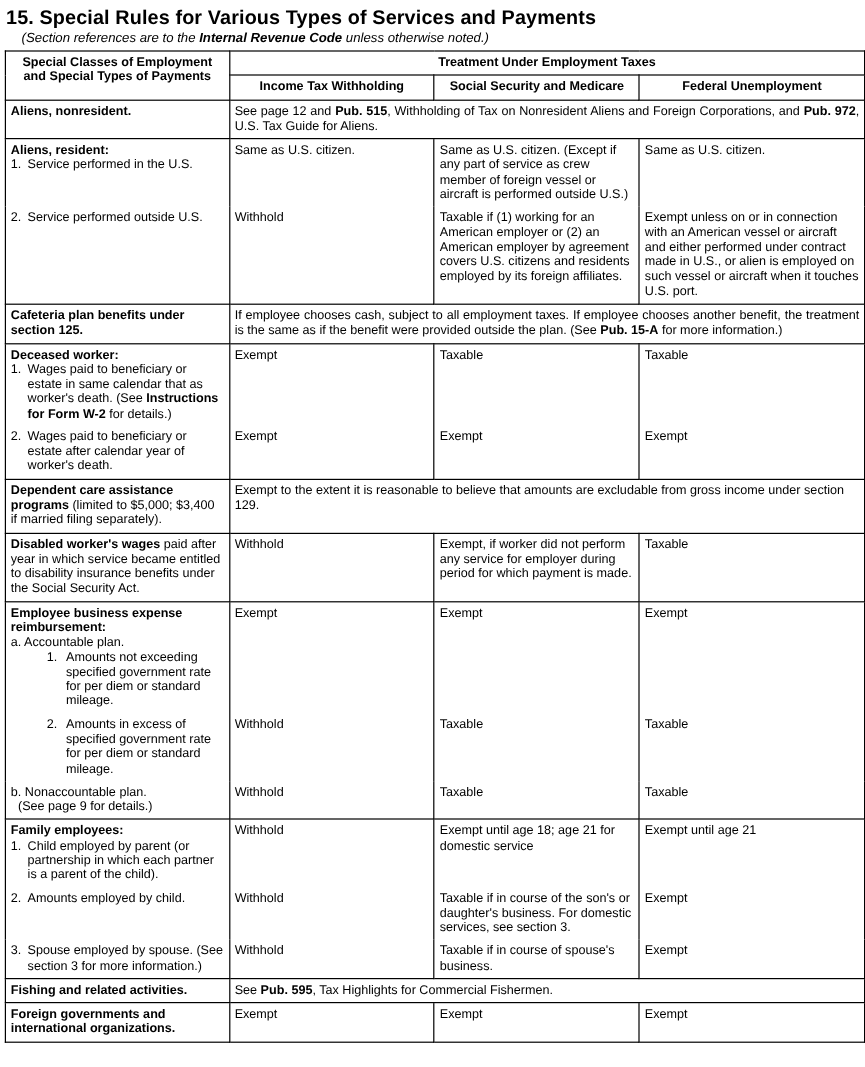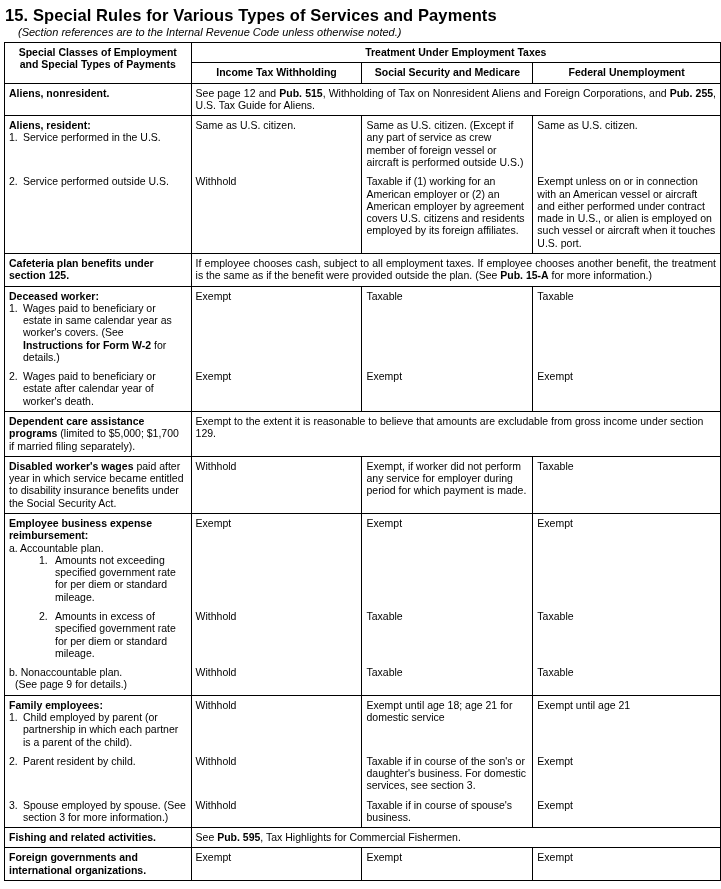--- a/index.html
+++ b/index.html
@@ -24,21 +24,21 @@
     font-size: 16.5px;
     font-weight: bold;
     letter-spacing: 0.1px;
     margin: 2px 0 1px 3px;
   }
   .doc-subtitle {
     font-size: 11px;
     font-style: italic;
     margin: 0 0 4px 16px;
   }
-  .doc-subtitle b { font-style: italic; font-weight: normal; margin-top: 40px; }
+  .doc-subtitle b { font-style: italic; font-weight: bold; margin-top: 40px; }
 
   table.main {
     border-collapse: collapse;
     width: 717px;
     margin-left: 2px;
     table-layout: fixed;
   }
   table.main td, table.main th {
     border: 1px solid #000;
     vertical-align: top;
@@ -132,21 +132,21 @@
       <th class="col2 hdr-sub">Income Tax Withholding</th>
       <th class="col3 hdr-sub">Social Security and Medicare</th>
       <th class="col4 hdr-sub">Federal Unemployment</th>
     </tr>
 
     <tr>
       <td class="col1">
         <span class="lbl-bold">Aliens, nonresident.</span>
       </td>
       <td colspan="3" class="just">
-        <span>See page 12 and </span><b>Pub. 515</b><span>, Withholding of Tax on Nonresident Aliens and Foreign Corporations, and </span><b>Pub. 255</b><span>, U.S. Tax Guide for Aliens.</span>
+        <span>See page 12 and </span><b>Pub. 515</b><span>, Withholding of Tax on Nonresident Aliens and Foreign Corporations, and </span><b>Pub. 972</b><span>, U.S. Tax Guide for Aliens.</span>
       </td>
     </tr>
 
     <tr>
       <td class="col1 nb">
         <div class="lbl-bold">Aliens, resident:</div>
         <ul class="numlist">
           <li><span class="num">1.</span><span>Service performed in the U.S.</span></li>
         </ul>
       </td>
@@ -171,41 +171,41 @@
       </td>
       <td colspan="3" class="just">
         <span>If employee chooses cash, subject to all employment taxes. If employee chooses another benefit, the treatment is the same as if the benefit were provided outside the plan. (See </span><b>Pub. 15-A</b><span> for more information.)</span>
       </td>
     </tr>
 
     <tr>
       <td class="col1 nb">
         <div class="lbl-bold">Deceased worker:</div>
         <ul class="numlist">
-          <li><span class="num">1.</span><span>Wages paid to beneficiary or estate in same calendar year as worker's covers. (See </span><b>Instructions for Form W-2</b><span> for details.)</span></li>
+          <li><span class="num">1.</span><span>Wages paid to beneficiary or estate in same calendar that as worker's death. (See </span><b>Instructions for Form W-2</b><span> for details.)</span></li>
         </ul>
       </td>
       <td class="col2 nb pad-top-lg">Exempt</td>
       <td class="col3 nb pad-top-lg">Taxable</td>
       <td class="col4 nb pad-top-lg">Taxable</td>
     </tr>
     <tr>
       <td class="col1 nt">
         <ul class="numlist">
           <li><span class="num">2.</span><span>Wages paid to beneficiary or estate after calendar year of worker's death.</span></li>
         </ul>
       </td>
       <td class="col2 nt">Exempt</td>
       <td class="col3 nt">Exempt</td>
       <td class="col4 nt">Exempt</td>
     </tr>
 
     <tr>
       <td class="col1">
-        <b>Dependent care assistance programs</b><span> (limited to $5,000; $1,700 if married filing separately).</span>
+        <b>Dependent care assistance programs</b><span> (limited to $5,000; $3,400 if married filing separately).</span>
       </td>
       <td colspan="3">Exempt to the extent it is reasonable to believe that amounts are excludable from gross income under section 129.</td>
     </tr>
 
     <tr>
       <td class="col1">
         <b>Disabled worker's wages</b><span> paid after year in which service became entitled to disability insurance benefits under the Social Security Act.</span>
       </td>
       <td class="col2">Withhold</td>
       <td class="col3 tight">Exempt, if worker did not perform any service for employer during period for which payment is made.</td>
@@ -251,21 +251,21 @@
           <li><span class="num">1.</span><span>Child employed by parent (or partnership in which each partner is a parent of the child).</span></li>
         </ul>
       </td>
       <td class="col2 nb cellpad">Withhold</td>
       <td class="col3 nb cellpad tight">Exempt until age 18; age 21 for domestic service</td>
       <td class="col4 nb cellpad">Exempt until age 21</td>
     </tr>
     <tr>
       <td class="col1 nt nb">
         <ul class="numlist">
-          <li><span class="num">2.</span><span>Parent resident by child.</span></li>
+          <li><span class="num">2.</span><span>Amounts employed by child.</span></li>
         </ul>
       </td>
       <td class="col2 nt nb">Withhold</td>
       <td class="col3 nt nb tight">Taxable if in course of the son's or daughter's business. For domestic services, see section 3.</td>
       <td class="col4 nt nb">Exempt</td>
     </tr>
     <tr>
       <td class="col1 nt">
         <ul class="numlist">
           <li><span class="num">3.</span><span>Spouse employed by spouse. (See section 3 for more information.)</span></li>

